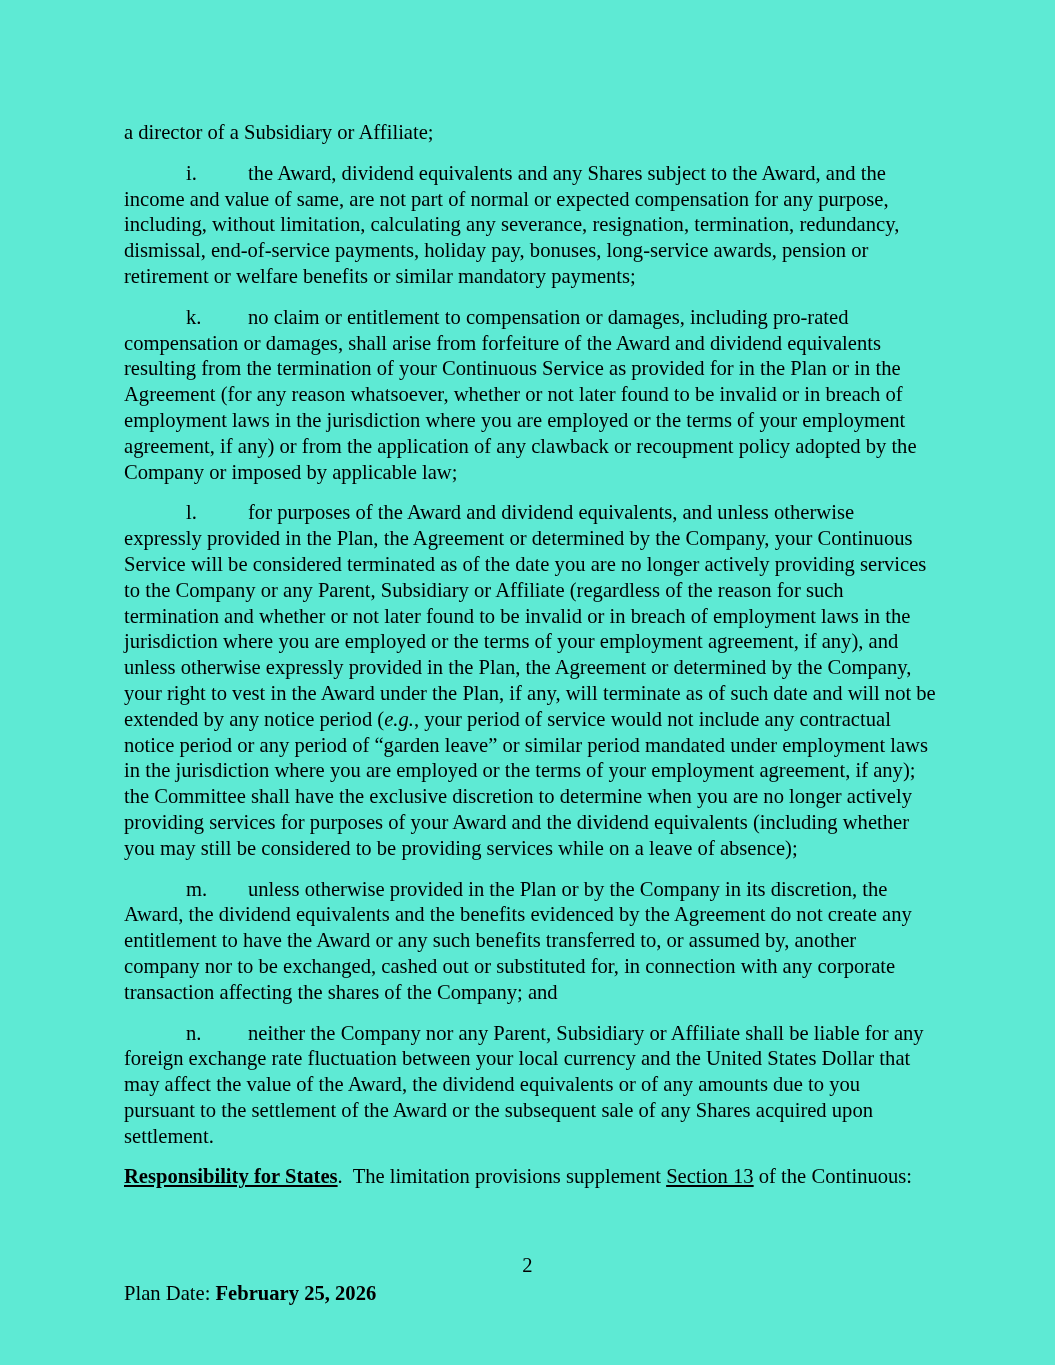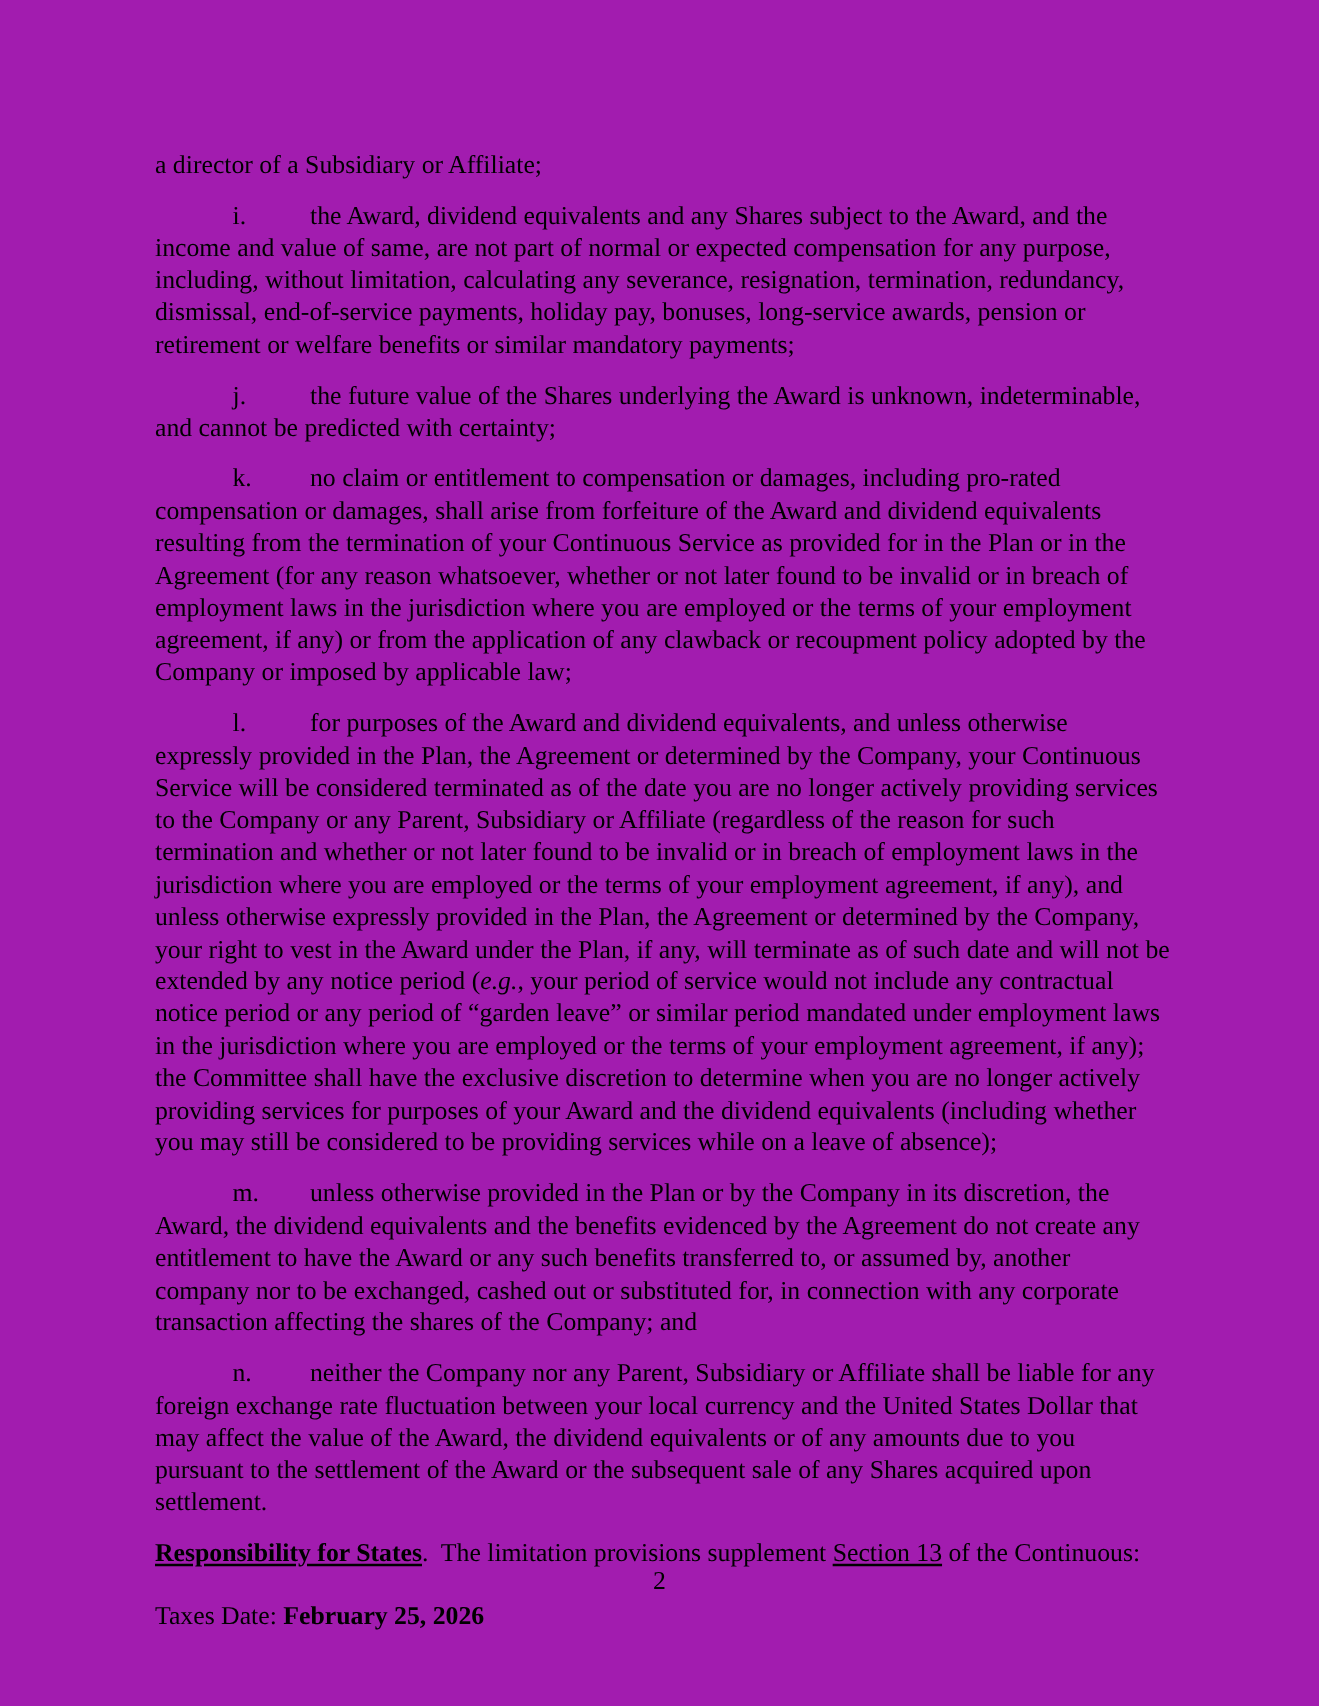--- a/index.html
+++ b/index.html
@@ -4,21 +4,21 @@
 <style>
   html, body {
     margin: 0;
     padding: 0;
     background: #ffffff;
   }
   .page {
     position: relative;
     width: 1055px;
     height: 1365px;
-    background: #a21caf;
+    background: #5eead4;
     color: #000000;
     font-family: "Liberation Serif", "DejaVu Serif", serif;
     font-size: 20.6px;
     line-height: 25.8px;
     overflow: hidden;
   }
   .content {
     position: absolute;
     left: 124px;
     top: 120px;
@@ -59,30 +59,29 @@
 </head>
 <body>
 
 <div class="page">
   <div class="content">
 
     <p class="para"><span>a director of a Subsidiary or Affiliate;</span></p>
 
     <p class="para"><span class="letter">i.</span><span>the Award, dividend equivalents and any Shares subject to the Award, and the income and value of same, are not part of normal or expected compensation for any purpose, including, without limitation, calculating any severance, resignation, termination, redundancy, dismissal, end-of-service payments, holiday pay, bonuses, long-service awards, pension or retirement or welfare benefits or similar mandatory payments;</span></p>
 
-    <p class="para"><span class="letter">j.</span><span>the future value of the Shares underlying the Award is unknown, indeterminable, and cannot be predicted with certainty;</span></p>
 
     <p class="para"><span class="letter">k.</span><span>no claim or entitlement to compensation or damages, including pro-rated compensation or damages, shall arise from forfeiture of the Award and dividend equivalents resulting from the termination of your Continuous Service as provided for in the Plan or in the Agreement (for any reason whatsoever, whether or not later found to be invalid or in breach of employment laws in the jurisdiction where you are employed or the terms of your employment agreement, if any) or from the application of any clawback or recoupment policy adopted by the Company or imposed by applicable law;</span></p>
 
     <p class="para"><span class="letter">l.</span><span>for purposes of the Award and dividend equivalents, and unless otherwise expressly provided in the Plan, the Agreement or determined by the Company, your Continuous Service will be considered terminated as of the date you are no longer actively providing services to the Company or any Parent, Subsidiary or Affiliate (regardless of the reason for such termination and whether or not later found to be invalid or in breach of employment laws in the jurisdiction where you are employed or the terms of your employment agreement, if any), and unless otherwise expressly provided in the Plan, the Agreement or determined by the Company, your right to vest in the Award under the Plan, if any, will terminate as of such date and will not be extended by any notice period (</span><em>e.g.</em><span>, your period of service would not include any contractual notice period or any period of “garden leave” or similar period mandated under employment laws in the jurisdiction where you are employed or the terms of your employment agreement, if any); the Committee shall have the exclusive discretion to determine when you are no longer actively providing services for purposes of your Award and the dividend equivalents (including whether you may still be considered to be providing services while on a leave of absence);</span></p>
 
     <p class="para"><span class="letter">m.</span><span>unless otherwise provided in the Plan or by the Company in its discretion, the Award, the dividend equivalents and the benefits evidenced by the Agreement do not create any entitlement to have the Award or any such benefits transferred to, or assumed by, another company nor to be exchanged, cashed out or substituted for, in connection with any corporate transaction affecting the shares of the Company; and</span></p>
 
     <p class="para"><span class="letter">n.</span><span>neither the Company nor any Parent, Subsidiary or Affiliate shall be liable for any foreign exchange rate fluctuation between your local currency and the United States Dollar that may affect the value of the Award, the dividend equivalents or of any amounts due to you pursuant to the settlement of the Award or the subsequent sale of any Shares acquired upon settlement.</span></p>
 
     <p class="para"><span class="heading-run">Responsibility for States</span><span>.  The limitation provisions supplement </span><span class="underline">Section 13</span><span> of the Continuous:</span></p>
 
   </div>
 
   <div class="page-number">2</div>
 
-  <div class="grant-date"><span>Taxes Date: </span><span class="bold">February 25, 2026</span></div>
+  <div class="grant-date"><span>Plan Date: </span><span class="bold">February 25, 2026</span></div>
 </div>
 
 </body></html>

